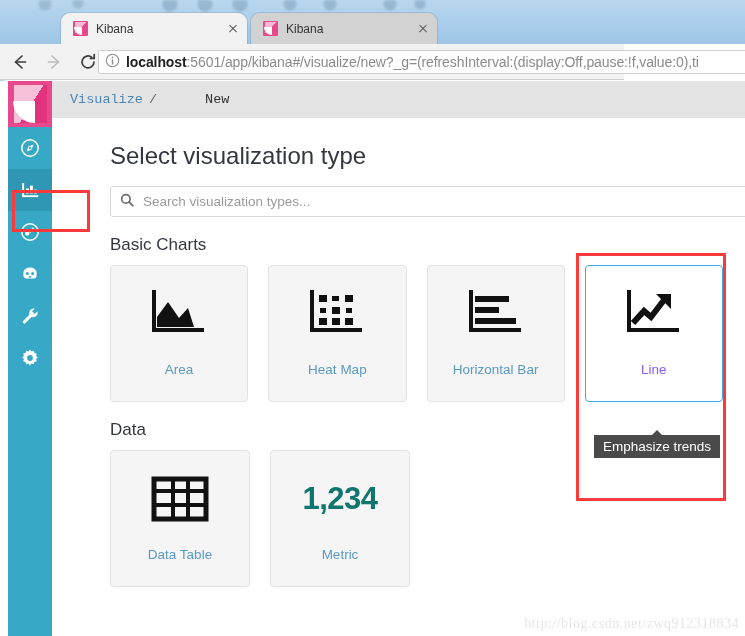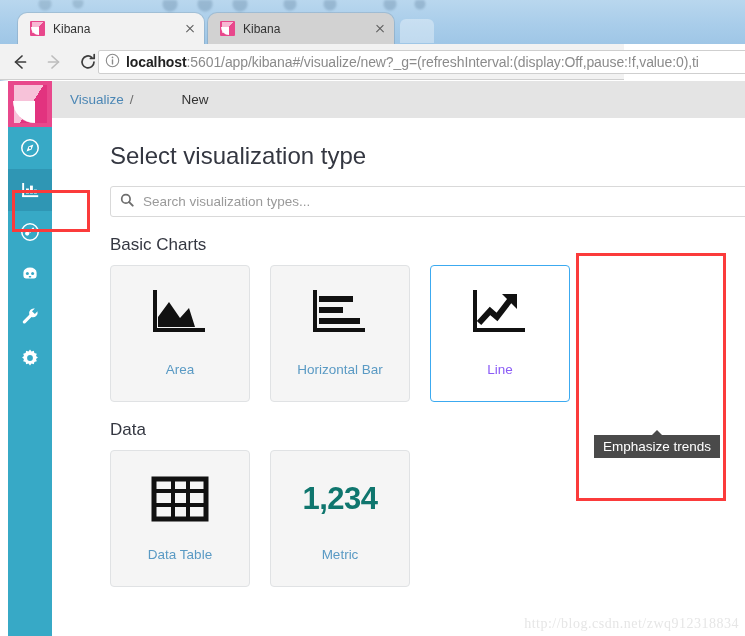--- a/index.html
+++ b/index.html
@@ -32,20 +32,21 @@
       radial-gradient(circle at 390px 4px, #5f82a0 0 6px, transparent 7px),
       radial-gradient(circle at 420px 4px, #5f82a0 0 5px, transparent 6px);
     filter: blur(1.2px);
   }
   .tab {
     position: absolute; top: 13px; height: 31px;
     border-top-left-radius: 9px; border-top-right-radius: 9px;
     display: flex; align-items: center;
     padding: 0 6px 0 12px;
     transform: skewX(0deg);
+    margin-left: 43px;
   }
   .tab.active { left: 18px; width: 186px; background: #f2f2f2; z-index: 3;
     box-shadow: 0 0 0 1px rgba(0,0,0,.09); }
   .tab.inactive { left: 208px; width: 186px; background: #d2d2d2; z-index: 2;
     box-shadow: 0 0 0 1px rgba(0,0,0,.10); }
   .tab .favicon {
     width: 15px; height: 15px; flex: 0 0 15px; margin-right: 8px;
     background: #e8488c; position: relative; border-radius: 1px;
   }
   .tab .favicon::before {
@@ -124,21 +125,21 @@
   }
   .nav-item.active { background: #2f96b4; }
   .nav-item svg { display: block; }
 
   .annot-red {
     position: absolute; border: 3px solid #fb3b3b; pointer-events: none; z-index: 40;
   }
 
   .breadcrumbbar {
     position: absolute; left: 52px; top: 0; right: 0; height: 37px;
-    background: #e4e4e4; display: flex; align-items: center; padding-left: 18px;
+    background: #e4e4e4; display: flex; align-items: center; padding-left: 18px; font-family: Liberation Mono, monospace;
   }
   .crumb-link { font-size: 13.5px; color: #4c87b5; cursor: pointer; }
   .crumb-sep { font-size: 13.5px; color: #6d6d6d; margin: 0 6px; }
   .crumb-cur { font-size: 13.5px; color: #333; padding-left: 42px; }
 
   .content {
     position: absolute; left: 52px; top: 37px; right: 0; bottom: 0;
     background: #fff; padding: 24px 22px 0 58px; overflow: hidden;
   }
   .page-title { font-size: 24px; color: #343741; font-weight: 400; margin: 0 0 16px 0; }
@@ -341,20 +342,38 @@
           <div class="ico">
             <svg width="62" height="54" viewBox="0 0 62 54">
               <rect x="4" y="3" width="4" height="42" fill="#111"></rect>
               <rect x="4" y="41" width="52" height="4" fill="#111"></rect>
               <path d="M9 40 L9 30 L20 15 L31 31 L40 21 L46 40 Z" fill="#111"></path>
             </svg>
           </div>
           <div class="lbl">Area</div>
         </div>
 
+        <div class="vis-card">
+          <div class="ico">
+            <svg width="62" height="54" viewBox="0 0 62 54">
+              <rect x="4" y="3" width="4" height="42" fill="#111"></rect>
+              <rect x="4" y="41" width="52" height="4" fill="#111"></rect>
+              <rect x="13" y="8" width="8" height="7" fill="#111"></rect>
+              <rect x="26" y="9" width="7" height="5" fill="#111"></rect>
+              <rect x="39" y="8" width="8" height="7" fill="#111"></rect>
+              <rect x="14" y="21" width="6" height="5" fill="#111"></rect>
+              <rect x="26" y="20" width="8" height="7" fill="#111"></rect>
+              <rect x="40" y="21" width="6" height="5" fill="#111"></rect>
+              <rect x="13" y="31" width="8" height="7" fill="#111"></rect>
+              <rect x="26" y="31" width="8" height="7" fill="#111"></rect>
+              <rect x="39" y="31" width="8" height="7" fill="#111"></rect>
+            </svg>
+          </div>
+          <div class="lbl">Heat Map</div>
+        </div>
 
         <div class="vis-card">
           <div class="ico">
             <svg width="62" height="54" viewBox="0 0 62 54">
               <rect x="4" y="3" width="4" height="42" fill="#111"></rect>
               <rect x="4" y="41" width="52" height="4" fill="#111"></rect>
               <rect x="10" y="9" width="34" height="6" fill="#111"></rect>
               <rect x="10" y="20" width="24" height="6" fill="#111"></rect>
               <rect x="10" y="31" width="41" height="6" fill="#111"></rect>
             </svg>

